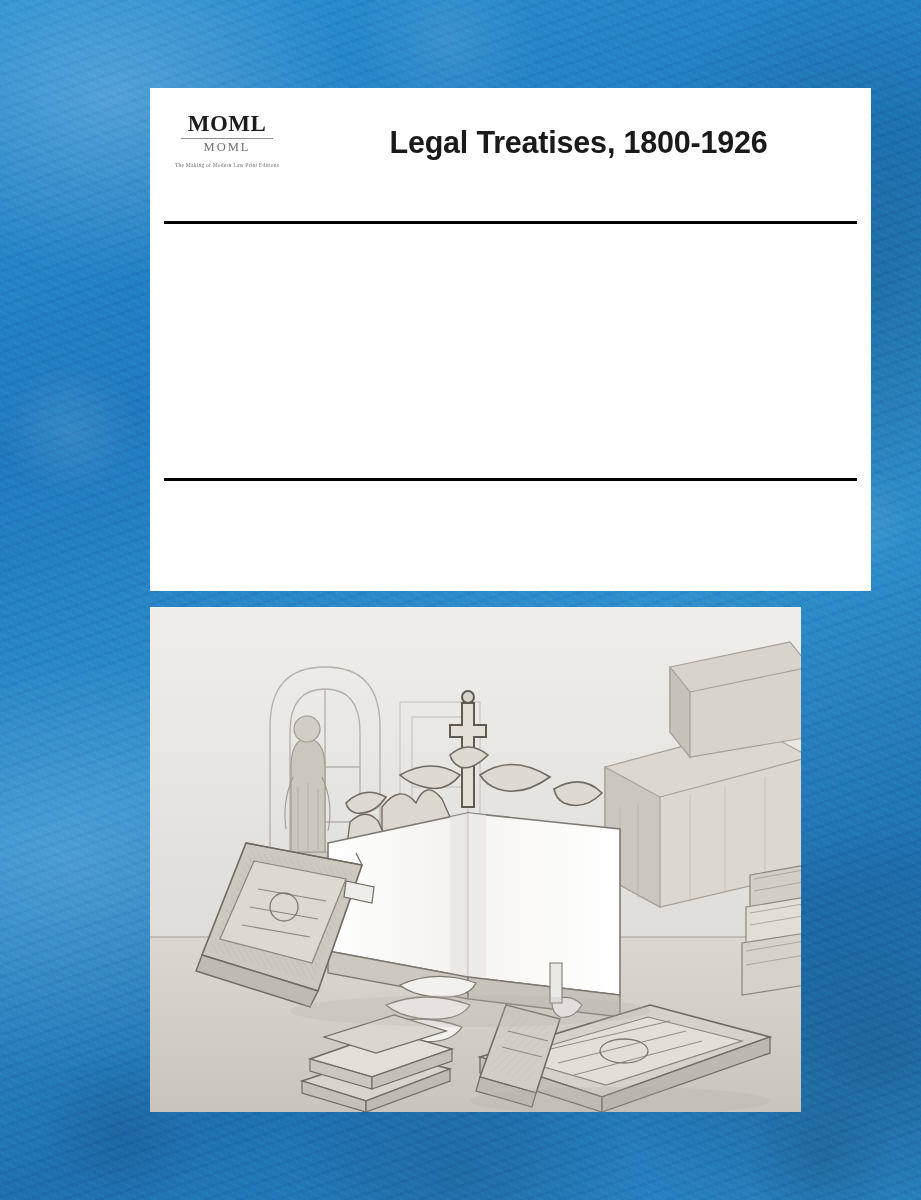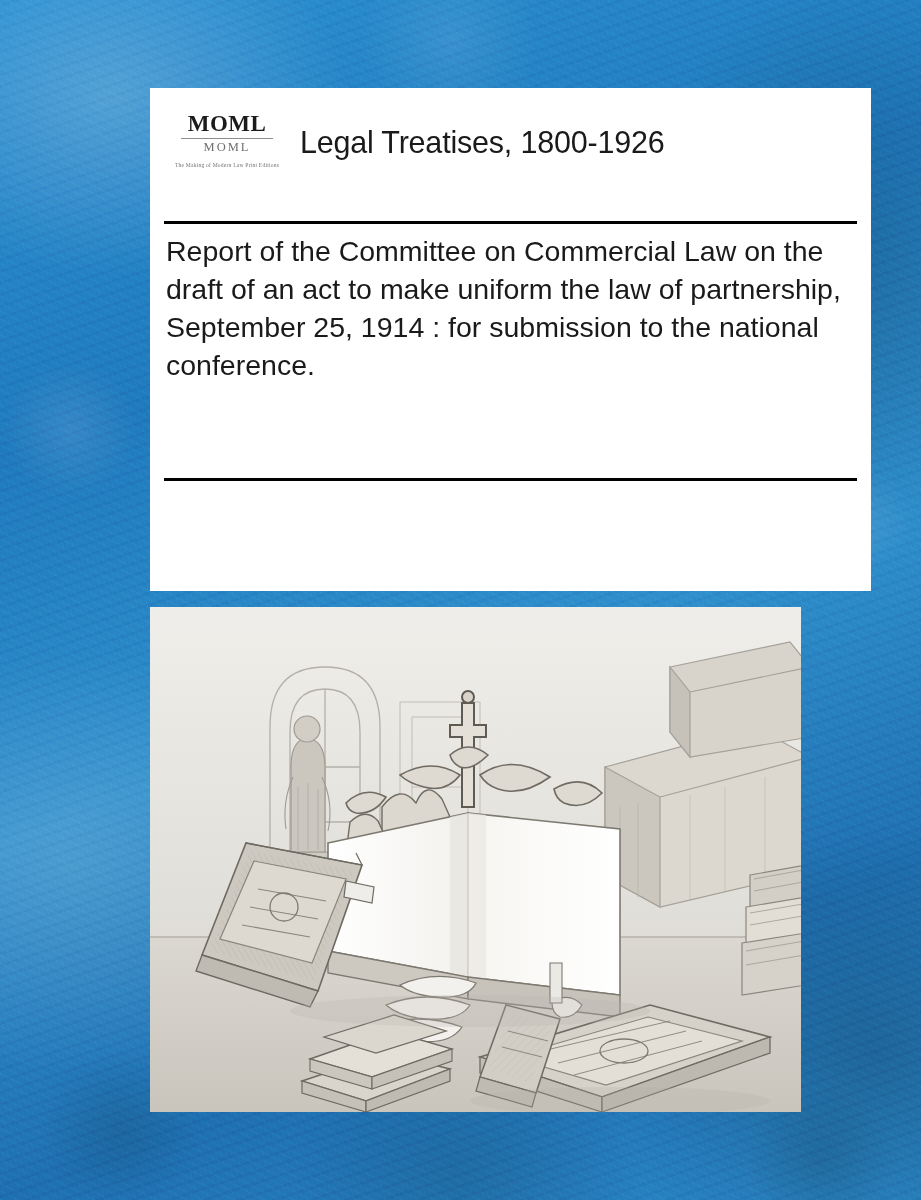--- a/index.html
+++ b/index.html
@@ -112,24 +112,25 @@
     line-height: 1.35;
   }
 
   .series-title {
     position: absolute;
     left: 150px;
     right: 14px;
     top: 36px;
     font-family: "Liberation Sans", sans-serif;
     font-size: 30.5px;
-    font-weight: normal;
+    font-weight: bold;
     color: #1a1a1a;
     letter-spacing: -0.2px;
     line-height: 1.2;
+    text-align: center;
   }
 
   .rule-thick {
     position: absolute;
     left: 14px;
     right: 14px;
     height: 3px;
     background: #000000;
   }
   .rule-top { top: 133px; }
@@ -175,21 +176,20 @@
         <div class="moml-sub">MOML</div>
         <div class="moml-tag">The Making of Modern Law
 Print Editions</div>
       </div>
 
       <div class="series-title">Legal Treatises, 1800-1926</div>
     </div>
 
     <div class="rule-thick rule-top"></div>
 
-    <div class="book-title">Report of the Committee on Commercial Law on the draft of an act to make uniform the law of partnership, September 25, 1914 : for submission to the national conference.</div>
 
     <div class="rule-thick rule-bottom"></div>
   </div>
 
   <div class="illustration-panel">
     <svg width="651" height="505" viewBox="0 0 651 505" xmlns="http://www.w3.org/2000/svg">
       <defs>
         <linearGradient id="bgwall" x1="0" y1="0" x2="0" y2="1">
           <stop offset="0%" stop-color="#efeeea"></stop>
           <stop offset="55%" stop-color="#e2e0da"></stop>

